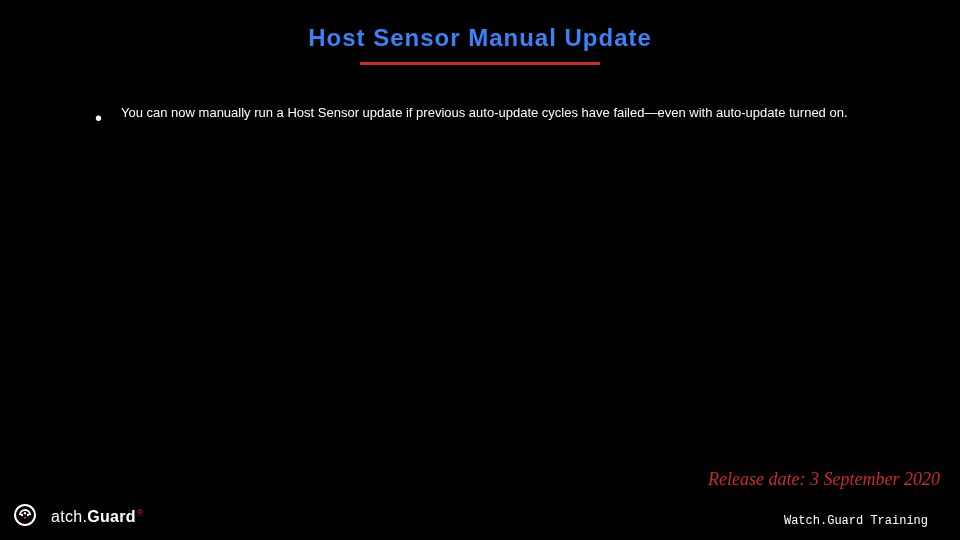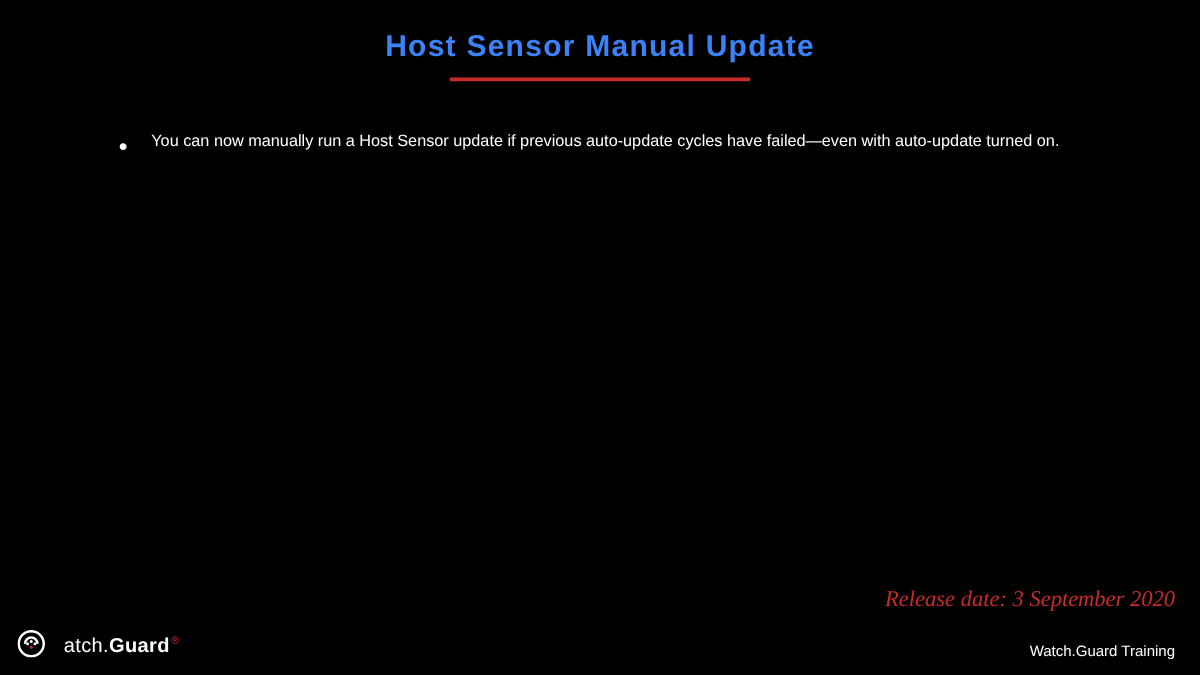--- a/index.html
+++ b/index.html
@@ -54,22 +54,23 @@
     bottom: 50px;
     right: 20px;
     color: #c92a2a;
     font-style: italic;
     font-size: 18px;
     font-family: Liberation Serif, serif;
   }
   .footer-right {
     position: absolute;
     bottom: 10px;
-    right: 20px;
+    right: 32px;
     text-align: left;
+    font-family: Liberation Mono, monospace;
   }
   .training {
     color: #ffffff;
     font-size: 12px;
     margin-bottom: 2px;
   }
   .copyright {
     color: #bfbfbf;
     font-size: 8px;
     letter-spacing: 0.2px;

